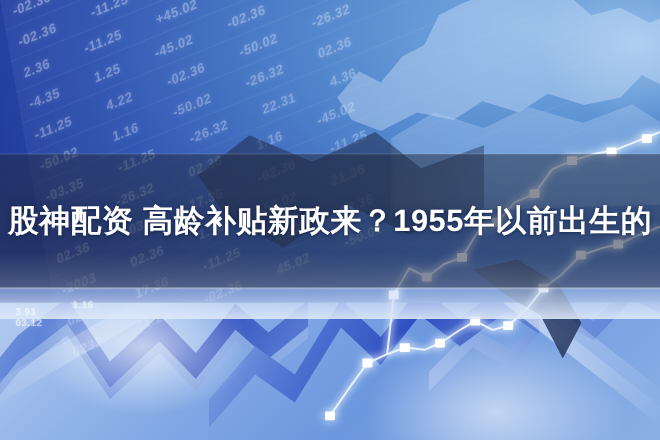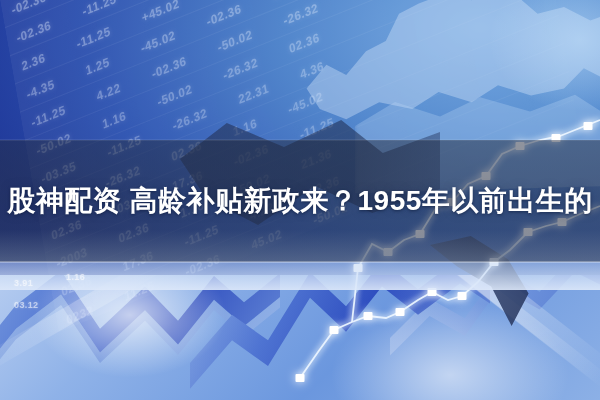--- a/index.html
+++ b/index.html
@@ -382,21 +382,21 @@
         <circle cx="74" cy="30" r="2.2" fill="#ffffff" fill-opacity=".95"></circle>
       </g>
     </svg>
 
   
   <div class="layer base-top-fade"></div>
 
   
   <div id="mininums">
       <div class="mini-num" style="left: 14px; top: 278px;">3.91</div>
-      <div class="mini-num" style="left: 14px; top: 300px;">03.12</div>
+      <div class="mini-num" style="left: 14px; top: 288px;">03.12</div>
       <div class="mini-num" style="left: 66px; top: 272px;">1.16</div>
     </div>
 
   
   <div class="layer text-band"></div>
   <div class="layer band-edge-top"></div>
   <div class="layer band-edge-bot"></div>
 
   <div class="headline">
     <div class="hl-line hl-line-1">股神配资 高龄补贴新政来？1955年以前出生的</div>

